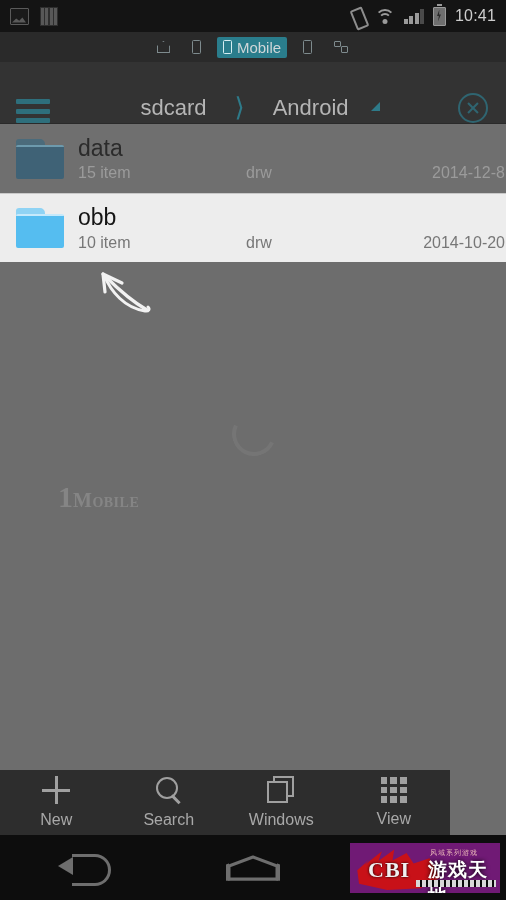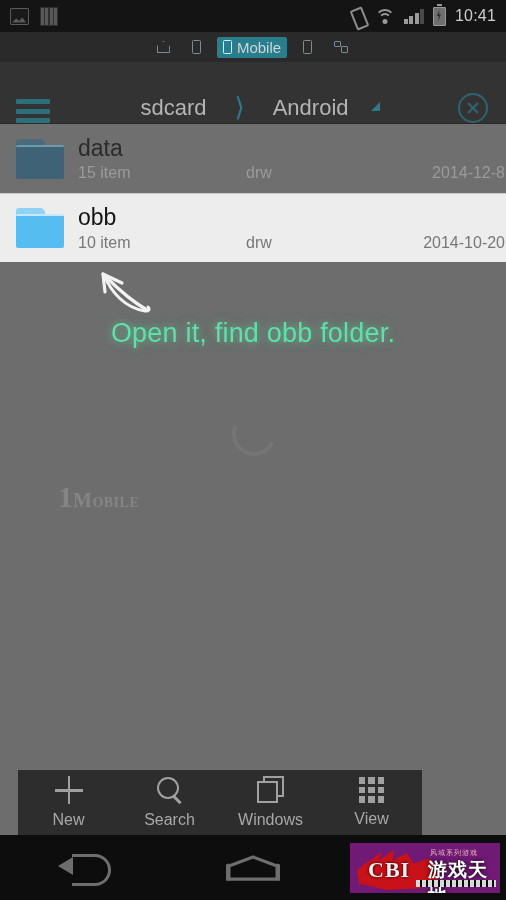--- a/index.html
+++ b/index.html
@@ -193,21 +193,21 @@
     position:absolute; left:58px; top:218px;
     color:#8a8a8a; opacity:.85;
     font-family:"Liberation Serif", serif;
     display:flex; align-items:baseline;
   }
   .wm-1 { font-size:30px; font-weight:bold; }
   .wm-m { font-size:20px; font-variant:small-caps; letter-spacing:.5px; font-weight:bold; }
 
   
   .toolbar {
-    position:absolute; top:770px; left:18px; width:404px; height:65px;
+    position:absolute; top:770px; left:0; width:450px; height:65px;
     background:#2d2d2d;
     display:flex; align-items:center;
   }
   .tb-item {
     flex:1; display:flex; flex-direction:column; align-items:center; gap:7px;
   }
   .tb-label { color:#a8a8a8; font-size:16px; }
   .ic-plus { width:28px; height:28px; position:relative; }
   .ic-plus::before, .ic-plus::after {
     content:""; position:absolute; background:#a0a0a0;
@@ -410,21 +410,20 @@
 
   <div class="content">
 
     <svg class="arrow" width="60" height="52" viewBox="0 0 60 52">
       <path d="M10 8 C 22 20, 38 34, 52 42" stroke="#f2f2f2" stroke-width="3.2" fill="none" stroke-linecap="round" transform="translate(0,0)"></path>
       <path d="M8 6 L 10 24" stroke="#f2f2f2" stroke-width="3.2" fill="none" stroke-linecap="round"></path>
       <path d="M8 6 L 27 15" stroke="#f2f2f2" stroke-width="3.2" fill="none" stroke-linecap="round"></path>
       <path d="M9 7 C 16 24, 30 40, 50 43 C 54 43.5, 55 41, 53 39" stroke="#f2f2f2" stroke-width="3" fill="none" stroke-linecap="round"></path>
     </svg>
 
-    <div class="anno">Open it, find obb folder.</div>
 
     <div class="spinner"></div>
 
     <div class="watermark">
       <span class="wm-1">1</span>
       <span class="wm-m">Mobile</span>
     </div>
 
   </div>
 

